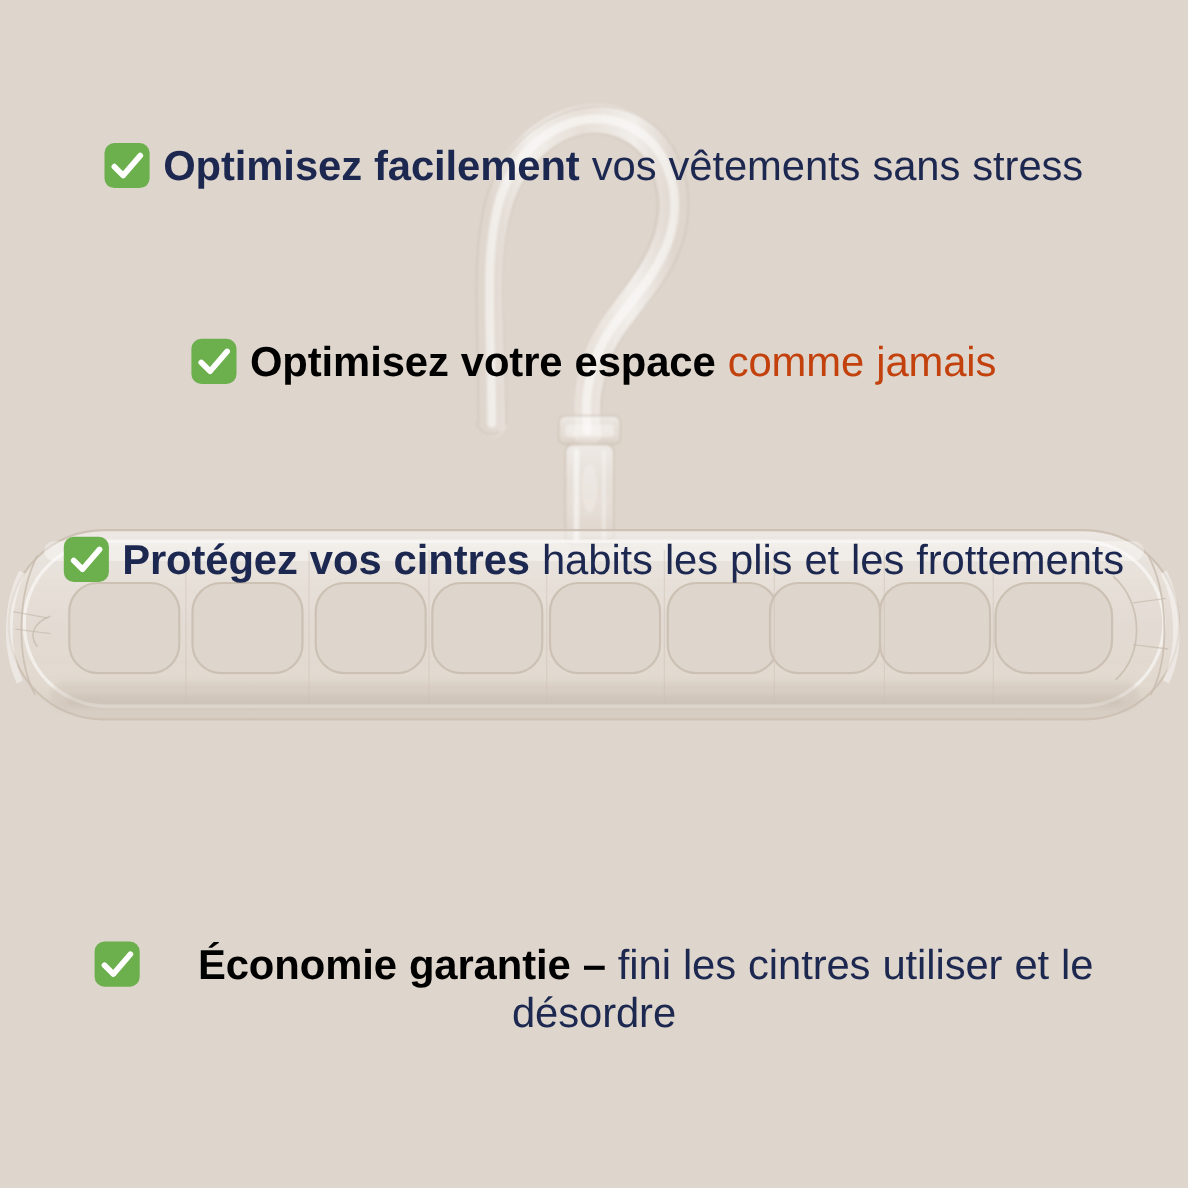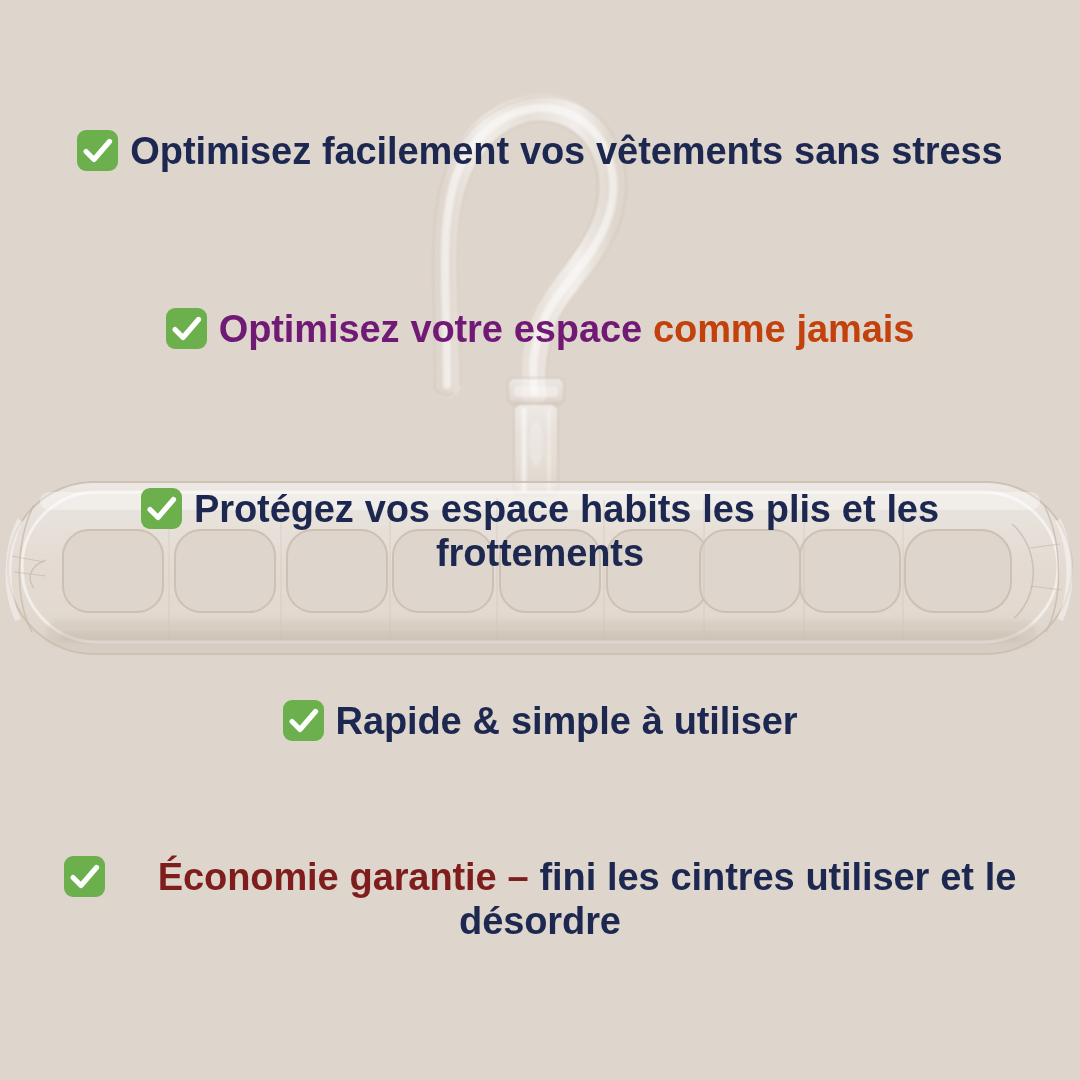--- a/index.html
+++ b/index.html
@@ -80,21 +80,21 @@
   }
 
   .benefit-text {
     display: inline;
   }
   .bold-part {
     font-weight: 700;
     color: #1d2851;
   }
   .light-part {
-    font-weight: 700;
+    font-weight: 400;
     color: #1d2851;
     margin-top: 44px;
   }
 </style>
 </head>
 <body style="background: rgb(222, 213, 204);">
 
 <div id="stage" style="background: rgb(222, 213, 204);">
 
   <svg id="product-photo" viewBox="0 0 1080 1080" xmlns="http://www.w3.org/2000/svg" aria-hidden="true">
@@ -228,41 +228,34 @@
           <path d="M9 21.5 L17 29.5 L32.5 11.5" fill="none" stroke="#ffffff" stroke-width="5.2" stroke-linecap="round" stroke-linejoin="round"></path>
         </svg>
       </span><span class="benefit-text"><span class="bold-part" style="color: rgb(29, 40, 81);">Optimisez facilement</span><span class="light-part" style="color: rgb(29, 40, 81);"> vos vêtements sans stress</span></span>
     </li>
 
     <li class="benefit-row r2">
       <span class="check-icon" style="background: rgb(108, 176, 78);">
         <svg viewBox="0 0 41 41" xmlns="http://www.w3.org/2000/svg">
           <path d="M9 21.5 L17 29.5 L32.5 11.5" fill="none" stroke="#ffffff" stroke-width="5.2" stroke-linecap="round" stroke-linejoin="round"></path>
         </svg>
-      </span><span class="benefit-text"><span class="bold-part" style="color: #701a75;">Optimisez votre espace</span><span class="light-part" style="color: #c2410c;"> comme jamais</span></span>
+      </span><span class="benefit-text"><span class="bold-part" style="color: #000000;">Optimisez votre espace</span><span class="light-part" style="color: #c2410c;"> comme jamais</span></span>
     </li>
 
     <li class="benefit-row r3">
       <span class="check-icon" style="background: rgb(108, 176, 78);">
         <svg viewBox="0 0 41 41" xmlns="http://www.w3.org/2000/svg">
           <path d="M9 21.5 L17 29.5 L32.5 11.5" fill="none" stroke="#ffffff" stroke-width="5.2" stroke-linecap="round" stroke-linejoin="round"></path>
         </svg>
-      </span><span class="benefit-text"><span class="bold-part" style="color: rgb(29, 40, 81);">Protégez vos espace</span><span class="light-part" style="color: rgb(29, 40, 81);"> habits les plis et les frottements</span></span>
-    </li>
-
-    <li class="benefit-row r4">
-      <span class="check-icon" style="background: rgb(108, 176, 78);">
-        <svg viewBox="0 0 41 41" xmlns="http://www.w3.org/2000/svg">
-          <path d="M9 21.5 L17 29.5 L32.5 11.5" fill="none" stroke="#ffffff" stroke-width="5.2" stroke-linecap="round" stroke-linejoin="round"></path>
-        </svg>
-      </span><span class="benefit-text"><span class="bold-part" style="color: rgb(29, 40, 81);">Rapide &amp; simple à utiliser</span><span class="light-part" style="color: rgb(29, 40, 81);"></span></span>
-    </li>
+      </span><span class="benefit-text"><span class="bold-part" style="color: rgb(29, 40, 81);">Protégez vos cintres</span><span class="light-part" style="color: rgb(29, 40, 81);"> habits les plis et les frottements</span></span>
+    </li>
+
 
     <li class="benefit-row r5">
       <span class="check-icon" style="background: rgb(108, 176, 78);">
         <svg viewBox="0 0 41 41" xmlns="http://www.w3.org/2000/svg">
           <path d="M9 21.5 L17 29.5 L32.5 11.5" fill="none" stroke="#ffffff" stroke-width="5.2" stroke-linecap="round" stroke-linejoin="round"></path>
         </svg>
-      </span><span class="benefit-text"><span class="bold-part" style="color: #7f1d1d; margin-left: 41px;">Économie garantie –</span><span class="light-part" style="color: rgb(29, 40, 81);"> fini les cintres utiliser et le désordre</span></span>
+      </span><span class="benefit-text"><span class="bold-part" style="color: #000000; margin-left: 41px;">Économie garantie –</span><span class="light-part" style="color: rgb(29, 40, 81);"> fini les cintres utiliser et le désordre</span></span>
     </li>
 
   </ul>
 </div>
 
 </body></html>

